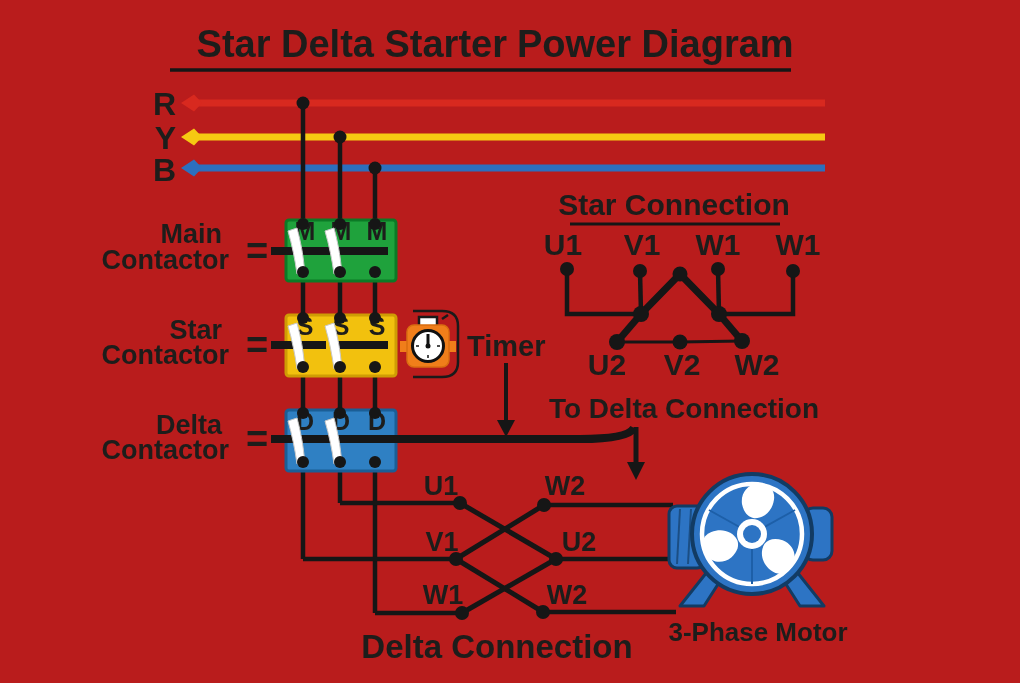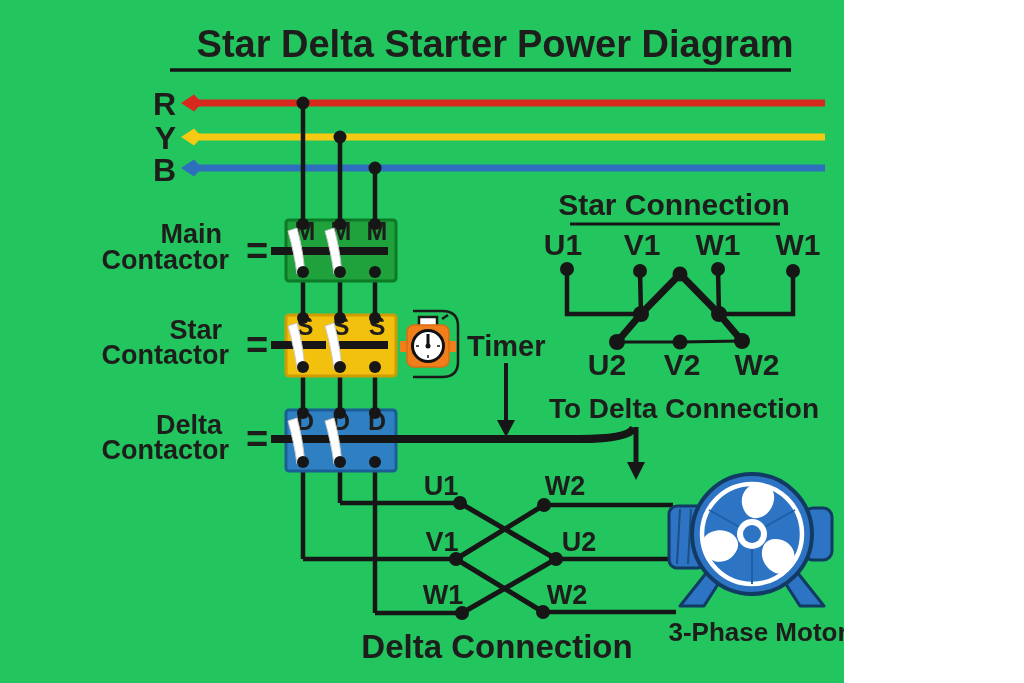--- a/index.html
+++ b/index.html
@@ -1,16 +1,16 @@
 <!DOCTYPE html>
 <html><head>
 <meta charset="utf-8">
 <style>
   html,body{margin:0;padding:0;background:#ffffff;}
-  #stage{position:relative;width:844px;height:683px;background:#22c55e;overflow:hidden;}
+  #stage{position:relative;width:1020px;height:683px;background:#b91c1c;overflow:hidden;}
   svg{position:absolute;left:0;top:0;}
   text{font-family:"Liberation Sans","DejaVu Sans",sans-serif;font-weight:700;fill:#1d1d1b;}
 </style>
 </head>
 <body>
 
 <div id="stage">
 <svg width="1024" height="683" viewBox="0 0 1024 683">
 
   <text x="507" y="57" font-size="38" text-anchor="end">Star Delta Starter</text>

